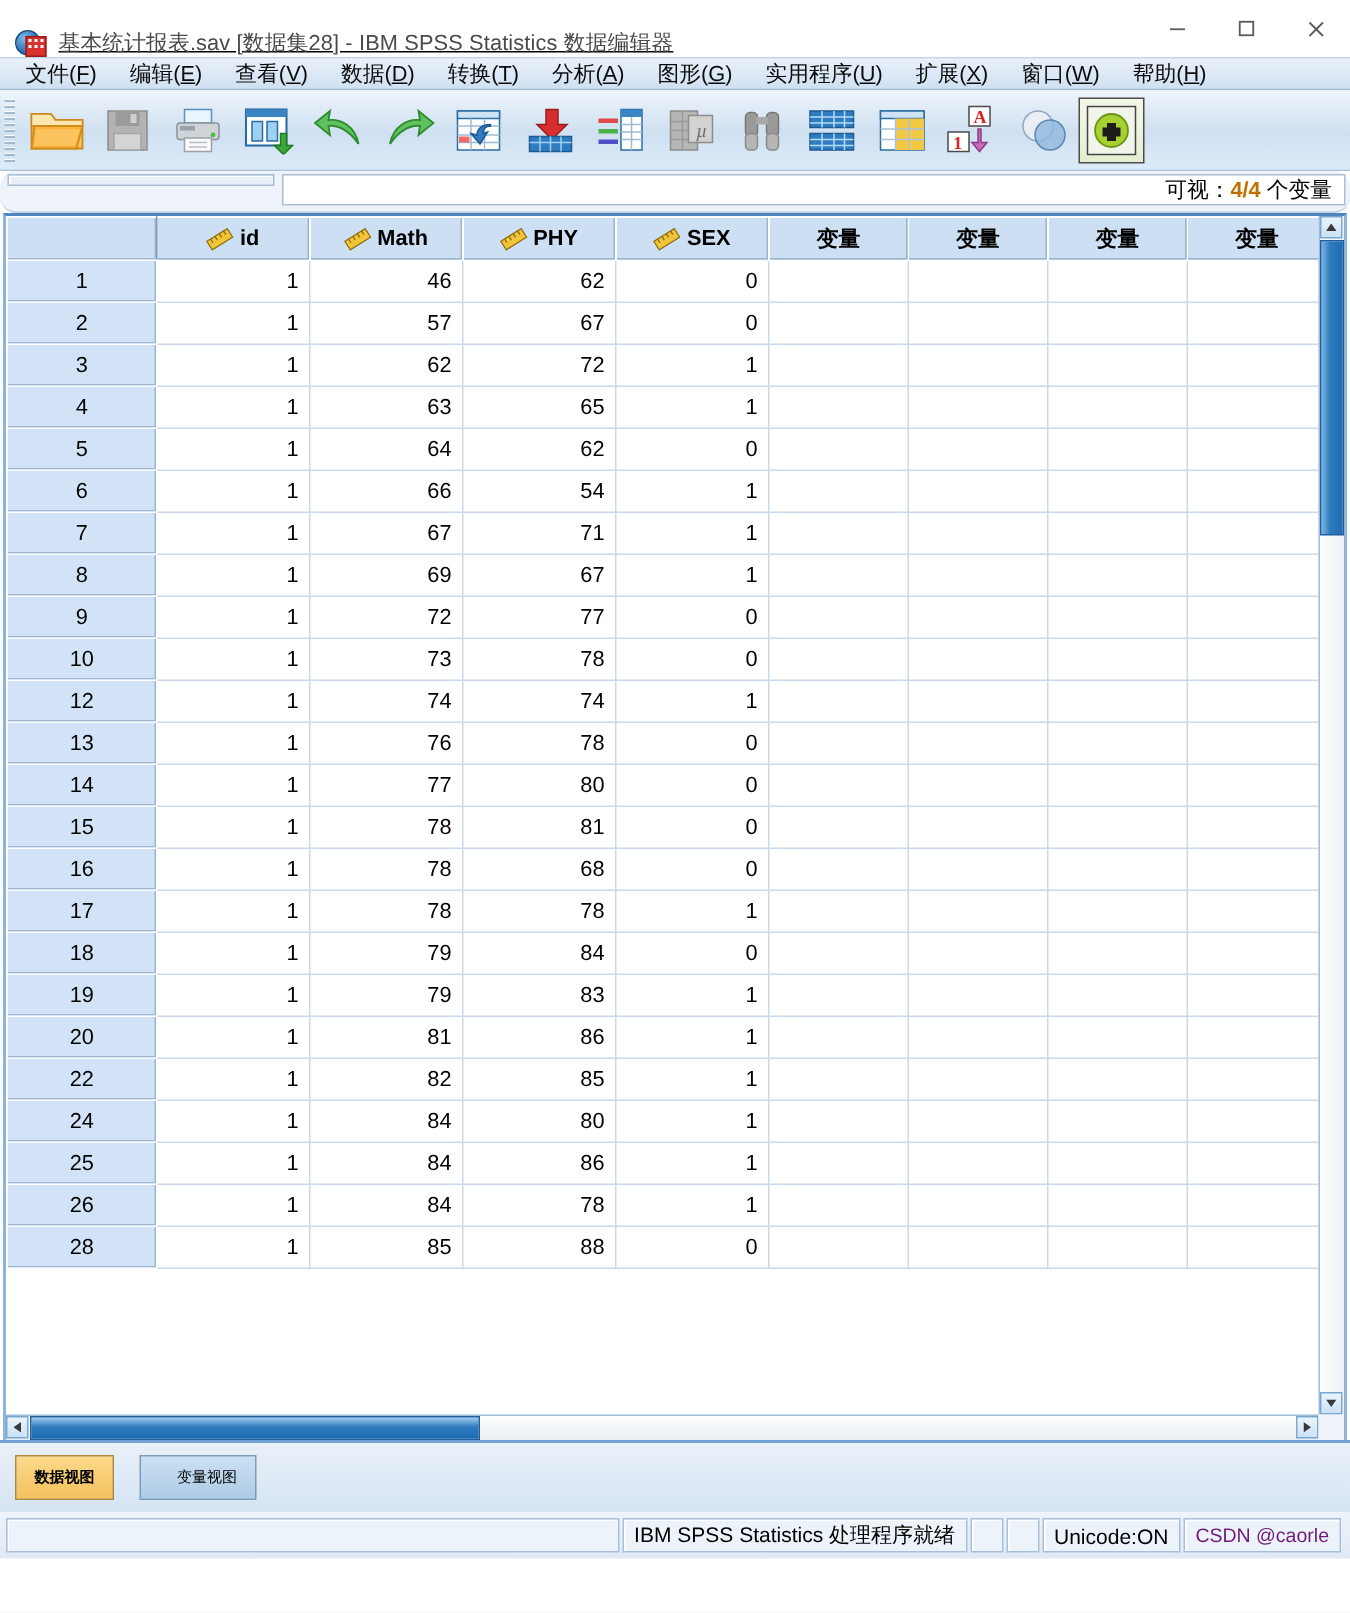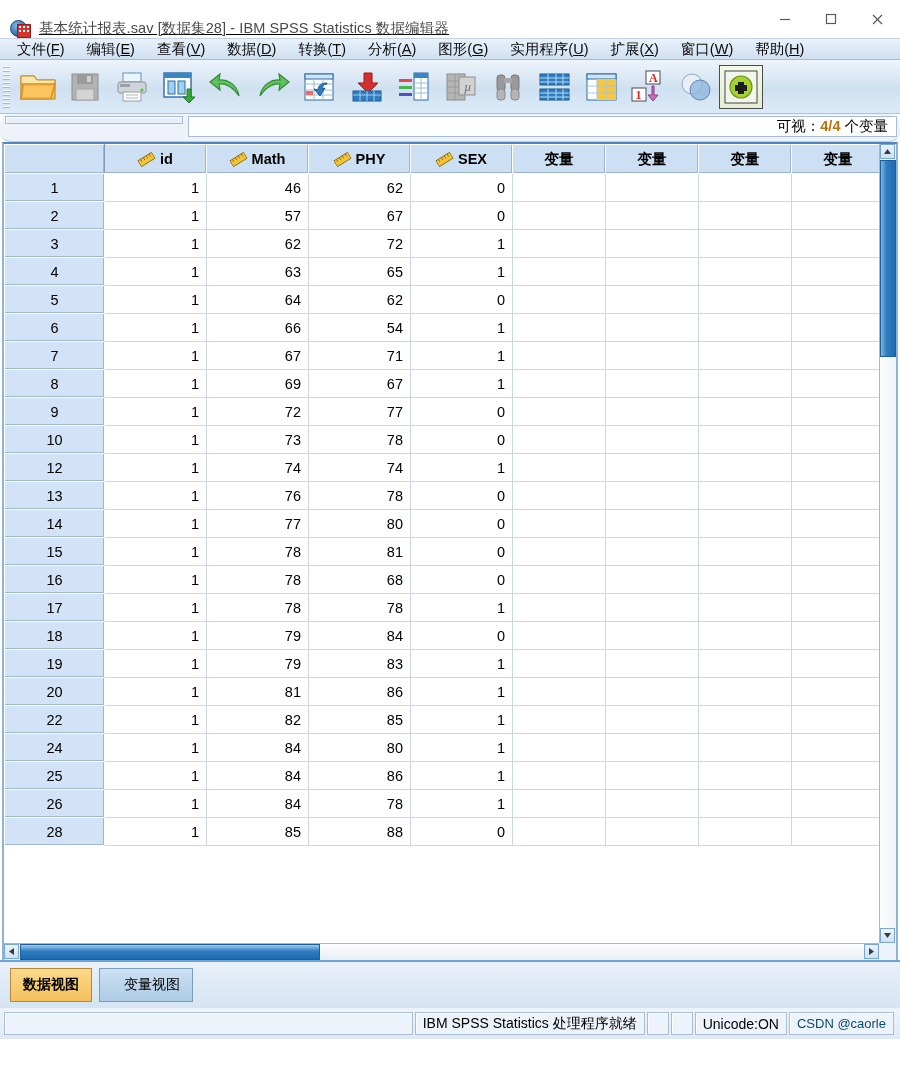--- a/index.html
+++ b/index.html
@@ -98,33 +98,33 @@
   .sb-thumb{position:absolute;background:linear-gradient(90deg,#7fb4e2,#2f7cc0 40%,#1f6cb3);
     border:1px solid #1d5f9e;box-sizing:border-box;}
   .sb-thumb.h{background:linear-gradient(#9fcbec,#2f7cc0 45%,#1c6ab0);}
   .sb-trough{position:absolute;background:linear-gradient(90deg,#fdfdfd,#eef3f8);}
   .sb-trough.h{background:linear-gradient(#fdfdfd,#e9eef4);}
   .corner-box{position:absolute;right:0;bottom:0;width:17px;height:17px;background:#eef3fa;}
 
   
   .tabstrip{height:48px;background:linear-gradient(#e9f0f8,#d5e4f3);
     border-top:2px solid #6ea3d4;display:flex;align-items:center;padding-left:10px;box-sizing:border-box;}
-  .tab{font-size:14px;padding:7px 12px;margin-right:7px;border:1px solid #7e9cb8;box-sizing:border-box;
+  .tab{font-size:10px;padding:7px 12px;margin-right:17px;border:1px solid #7e9cb8;box-sizing:border-box;
     color:#000;font-weight:700;}
   .tab.active{background:linear-gradient(#fbd98b,#f5c15c);border-color:#b08a3a;}
   .tab.inactive{background:linear-gradient(#cbe0f3,#aecbe6);border-color:#7b9cbb;font-weight:400;padding-left:24px;}
 
   
   .statusbar{height:31px;background:linear-gradient(#eef3fa,#dfe9f4);display:flex;align-items:stretch;
     padding:4px 4px;box-sizing:border-box;}
   .sb-cell{border:1px solid #a9bfd6;background:#edf3fa;box-shadow:inset 1px 1px 0 #fff;
     display:flex;align-items:center;padding:0 7px;font-size:14px;color:#000;box-sizing:border-box;
     margin-right:2px;white-space:nowrap;}
   .sb-grow{flex:1;}
-  .sb-wm{color:#0c4a6e;font-size:13px;}
+  .sb-wm{color:#701a75;font-size:13px;}
 </style>
 </head>
 <body>
 
 <div class="app">
 
   <div class="titlebar">
     <div class="title-icon">
       <div class="ti-globe"></div>
         <div class="ti-bld"></div>

